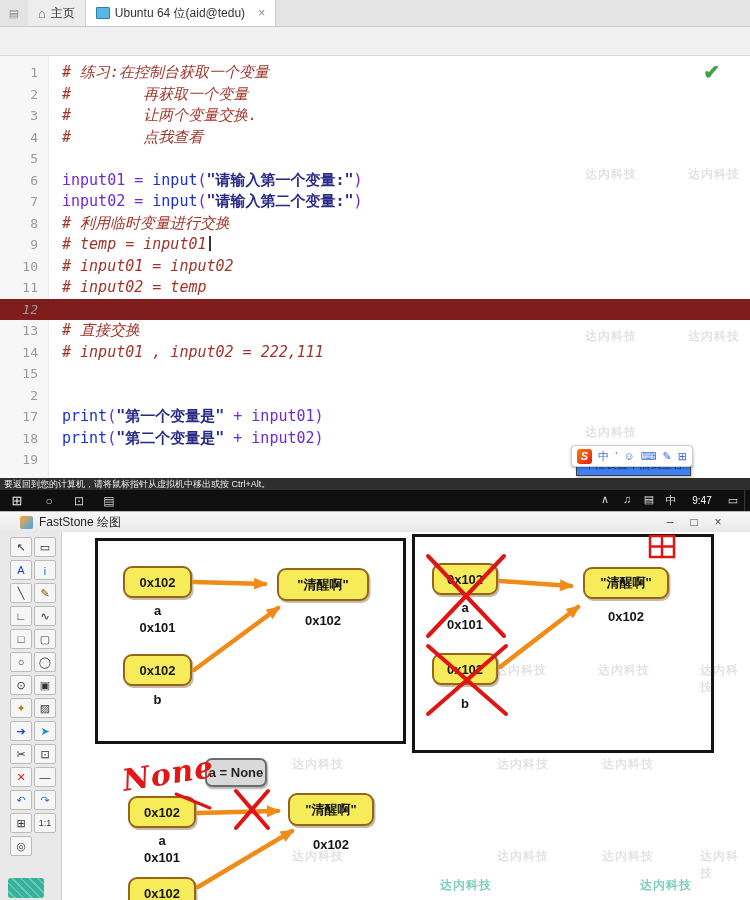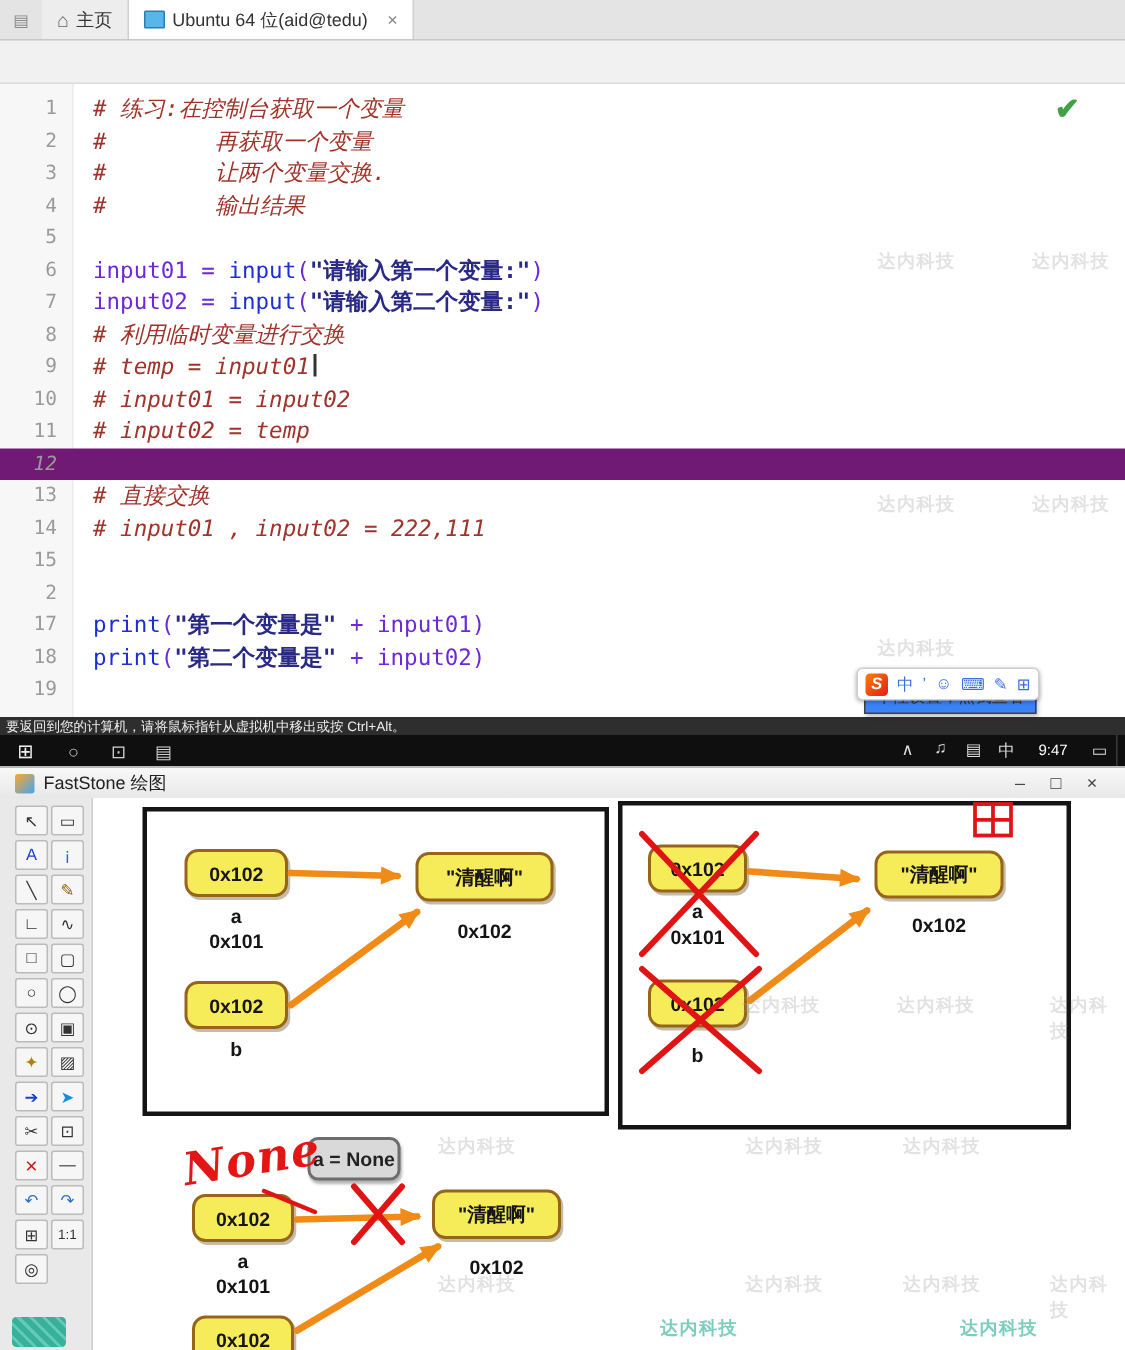--- a/index.html
+++ b/index.html
@@ -14,21 +14,21 @@
   .vm-tab.active{background:#fff;}
   .tab-icon-home{color:#666;font-size:13px;}
   .tab-icon-vm{width:12px;height:10px;background:#58b6e8;border:1px solid #2d7fae;border-radius:1px;}
   .tab-close{margin-left:8px;color:#888;font-size:12px;}
   .vm-toolbar{position:absolute;top:27px;left:0;right:0;height:28px;background:#f1f1f1;border-bottom:1px solid #dcdcdc;z-index:9;}
 
   
   .editor{position:absolute;top:56px;left:0;right:0;height:422px;background:#fff;overflow:hidden;padding-top:6px;z-index:8;}
   .editor::before{content:"";position:absolute;left:0;top:0;bottom:0;width:48px;background:#f7f7f7;border-right:1px solid #ececec;}
   .line{position:relative;display:flex;height:21.5px;line-height:21.5px;font-family:"DejaVu Sans Mono",monospace;font-size:15px;white-space:pre;}
-  .line.current{background:#701a75;font-style:italic;}
+  .line.current{background:#7f1d1d;font-style:italic;}
   .ln{width:38px;flex:none;text-align:right;padding-right:10px;color:#9a9a9a;font-size:13px;}
   .codetext{padding-left:14px;}
   .seg-c{color:#a0342a;font-style:italic;}
   .seg-k{color:#1b2fd4;}
   .seg-s{color:#2a2a86;font-weight:600;}
   .seg-p{color:#6d28d9;}
   .caret{display:inline-block;width:2px;height:15px;background:#333;margin-left:2px;vertical-align:-2px;}
   .syntax-check{position:absolute;top:4px;right:30px;color:#43a047;font-size:20px;font-weight:bold;}
 
   
@@ -42,21 +42,21 @@
   .taskbar{position:absolute;top:490px;left:0;right:0;height:21px;background:#0f0f0f;display:flex;align-items:center;color:#ddd;z-index:10;}
   .tb-start{width:34px;text-align:center;font-size:13px;color:#eee;}
   .tb-icon{width:30px;text-align:center;font-size:12px;color:#cfcfcf;}
   .tb-spacer{flex:1;}
   .tray-icon{width:22px;text-align:center;font-size:11px;color:#ddd;}
   .tb-time{width:40px;text-align:center;font-size:10px;color:#fff;}
   .tb-edge{width:5px;height:100%;border-left:1px solid #3a3a3a;}
 
   
   .fs-window{position:absolute;top:511px;left:0;right:0;bottom:0;background:#ececec;border-top:1px solid #b9b9b9;z-index:10;}
-  .fs-titlebar{height:20px;display:flex;align-items:center;padding:0 10px;gap:6px;font-size:12px;color:#222;background:linear-gradient(#f8f8f8,#e8e8e8);border-bottom:1px solid #c9c9c9;}
+  .fs-titlebar{height:20px;display:flex;align-items:center;padding:0 20px;gap:6px;font-size:12px;color:#222;background:linear-gradient(#f8f8f8,#e8e8e8);border-bottom:1px solid #c9c9c9;}
   .fs-app-icon{width:13px;height:13px;background:linear-gradient(135deg,#ffa726,#42a5f5);border-radius:2px;flex:none;}
   .fs-title{flex:1;}
   .fs-btns{display:flex;}
   .fs-btn{width:24px;text-align:center;color:#444;font-size:12px;}
   .fs-body{position:absolute;top:20px;left:0;right:0;bottom:0;}
   .fs-tools{position:absolute;left:0;top:0;bottom:0;width:62px;background:#e9e9e9;border-right:1px solid #cfcfcf;padding:5px 0 0 10px;display:grid;grid-template-columns:22px 22px;grid-auto-rows:21px;gap:2px;align-content:start;box-sizing:border-box;}
   .fs-tool{width:22px;height:20px;background:#f6f6f6;border:1px solid #bbb;border-radius:2px;display:flex;align-items:center;justify-content:center;font-size:11px;color:#333;box-sizing:border-box;}
   .fs-canvas{position:absolute;left:62px;top:0;right:0;bottom:0;background:#fff;overflow:hidden;}
 
   
@@ -89,21 +89,21 @@
       <span class="tab-close">×</span>
     </div>
   </div>
   <div class="vm-toolbar"></div>
 
   <div class="editor">
     <div>
         <div class="line"><span class="ln">1</span><span class="codetext"><span class="seg-c"># 练习:在控制台获取一个变量</span></span></div>
         <div class="line"><span class="ln">2</span><span class="codetext"><span class="seg-c">#        再获取一个变量</span></span></div>
         <div class="line"><span class="ln">3</span><span class="codetext"><span class="seg-c">#        让两个变量交换.</span></span></div>
-        <div class="line"><span class="ln">4</span><span class="codetext"><span class="seg-c">#        输出结果</span></span></div>
+        <div class="line"><span class="ln">4</span><span class="codetext"><span class="seg-c">#        点我查看</span></span></div>
         <div class="line"><span class="ln">5</span><span class="codetext"></span></div>
         <div class="line"><span class="ln">6</span><span class="codetext"><span class="seg-p">input01 = </span><span class="seg-k">input</span><span class="seg-p">(</span><span class="seg-s">"请输入第一个变量:"</span><span class="seg-p">)</span></span></div>
         <div class="line"><span class="ln">7</span><span class="codetext"><span class="seg-p">input02 = </span><span class="seg-k">input</span><span class="seg-p">(</span><span class="seg-s">"请输入第二个变量:"</span><span class="seg-p">)</span></span></div>
         <div class="line"><span class="ln">8</span><span class="codetext"><span class="seg-c"># 利用临时变量进行交换</span></span></div>
         <div class="line"><span class="ln">9</span><span class="codetext"><span class="seg-c"># temp = input01</span><span class="caret"></span></span></div>
         <div class="line"><span class="ln">10</span><span class="codetext"><span class="seg-c"># input01 = input02</span></span></div>
         <div class="line"><span class="ln">11</span><span class="codetext"><span class="seg-c"># input02 = temp</span></span></div>
         <div class="line current"><span class="ln">12</span><span class="codetext"></span></div>
         <div class="line"><span class="ln">13</span><span class="codetext"><span class="seg-c"># 直接交换</span></span></div>
         <div class="line"><span class="ln">14</span><span class="codetext"><span class="seg-c"># input01 , input02 = 222,111</span></span></div>

